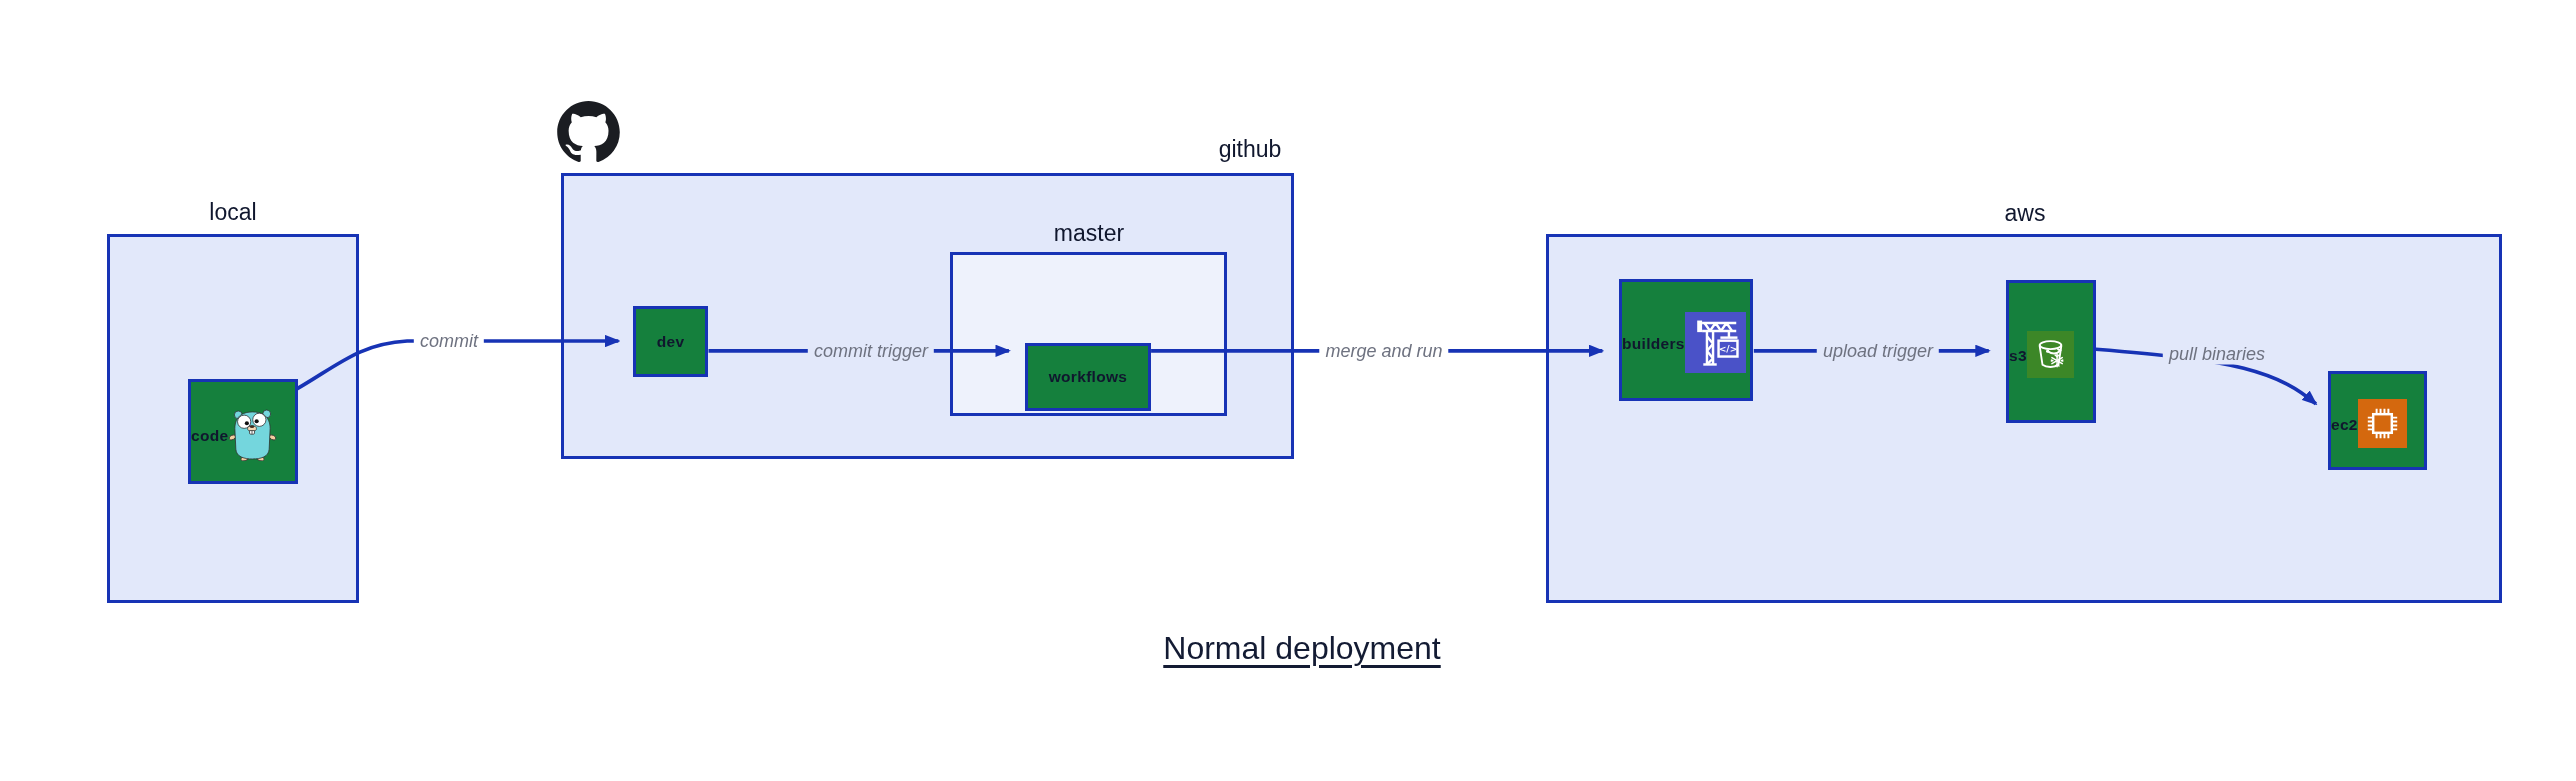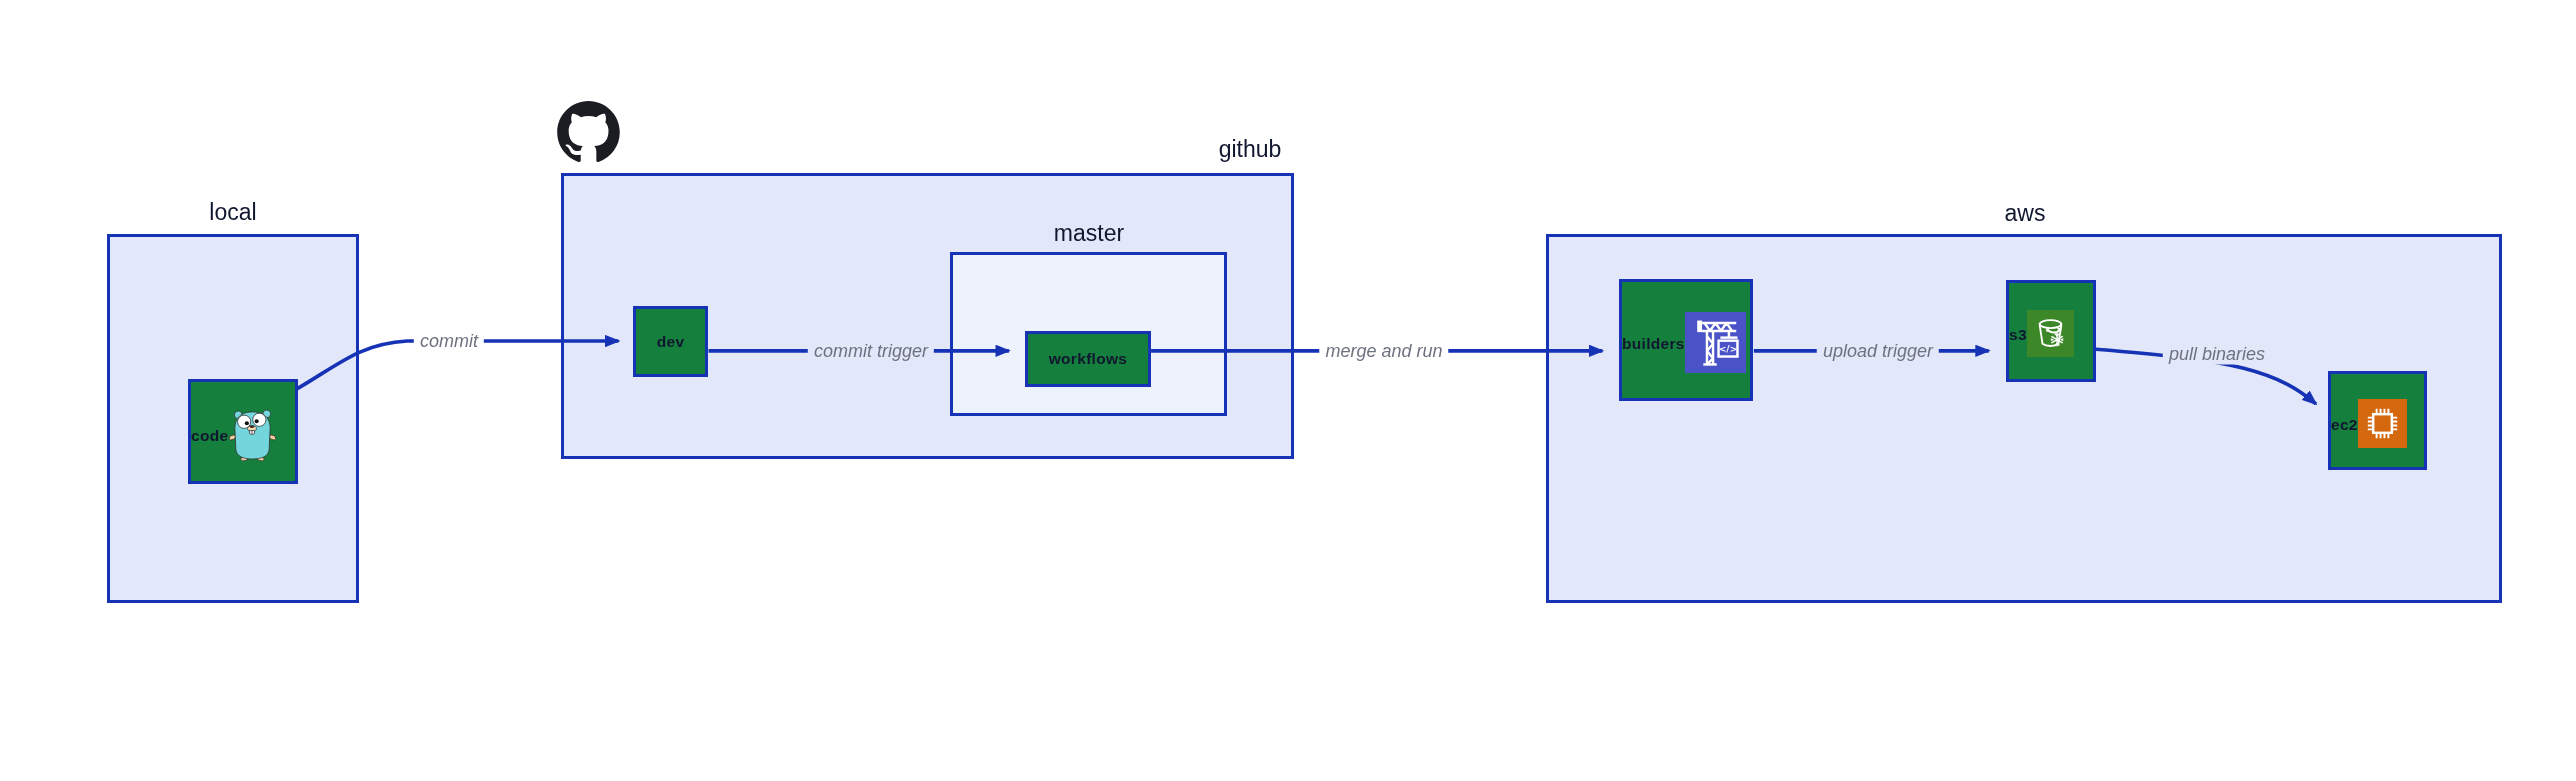--- a/index.html
+++ b/index.html
@@ -132,21 +132,21 @@
         <path d="M44 48 h10 v5 a2.5 2.5 0 0 1 -2.5 2.5 h-5 a2.5 2.5 0 0 1 -2.5 -2.5 Z" fill="#ffffff"></path>
         <path d="M49 48 v7" fill="none"></path>
       </g>
     </svg>
   </div>
 
   <div class="node center" style="left:633px;top:306px;width:75px;height:71px">
     <div class="nlabel">dev</div>
   </div>
 
-  <div class="node center" style="left:1025px;top:331px;width:126px;height:56px">
+  <div class="node center" style="left:1025px;top:343px;width:126px;height:68px">
     <div class="nlabel">workflows</div>
   </div>
 
   <div class="node" style="left:1619px;top:279px;width:134px;height:122px">
     <div class="nlabel">builders</div>
     <svg class="nicon" width="61" height="61" viewBox="0 0 100 100">
       <rect width="100" height="100" fill="#4a52c8"></rect>
       <g stroke="#ffffff" stroke-width="4" fill="none">
         <rect x="20" y="14" width="8" height="19" fill="#ffffff" stroke="none"></rect>
         <path d="M28 18 H84"></path>
@@ -156,21 +156,21 @@
         <path d="M36 40 L46 52 M36 64 L46 52 M36 64 L46 76 M36 86 L46 76"></path>
         <path d="M30 86 H52"></path>
         <path d="M72 31 V42"></path>
         <path d="M58 42 H86"></path>
         <rect x="55" y="47" width="31" height="26"></rect>
       </g>
       <text x="70.5" y="65" font-size="15" font-weight="bold" fill="#ffffff" text-anchor="middle" font-family="DejaVu Sans, sans-serif">&lt;/&gt;</text>
     </svg>
   </div>
 
-  <div class="node" style="left:2006px;top:280px;width:90px;height:102px">
+  <div class="node" style="left:2006px;top:280px;width:90px;height:143px">
     <div class="nlabel">s3</div>
     <svg class="nicon" width="47" height="47" viewBox="0 0 100 100">
       <rect width="100" height="100" fill="#3c8727"></rect>
       <g stroke="#ffffff" stroke-width="4" fill="none" stroke-linecap="round">
         <ellipse cx="50" cy="30" rx="23" ry="8.5"></ellipse>
         <path d="M27 32 L33 72 C41 78 59 78 67 72 L73 32"></path>
         <path d="M44 43 C54 50 64 49 71 41 L66 39"></path>
       </g>
       <circle cx="44" cy="43" r="3.5" fill="#ffffff"></circle>
       <g stroke="#ffffff" stroke-width="3.2" fill="none" stroke-linecap="round">
@@ -198,15 +198,16 @@
       </g>
     </svg>
   </div>
 
   <div class="edge-label bg-white" style="left:449px;top:341px">commit</div>
   <div class="edge-label bg-lav" style="left:871px;top:351px">commit trigger</div>
   <div class="edge-label bg-white" style="left:1384px;top:351px">merge and run</div>
   <div class="edge-label bg-lav" style="left:1878px;top:351px">upload trigger</div>
   <div class="edge-label bg-lav" style="left:2217px;top:354px">pull binaries</div>
 
+  <div class="title">Normal deployment</div>
 
 </div>
 
 
 </body></html>

